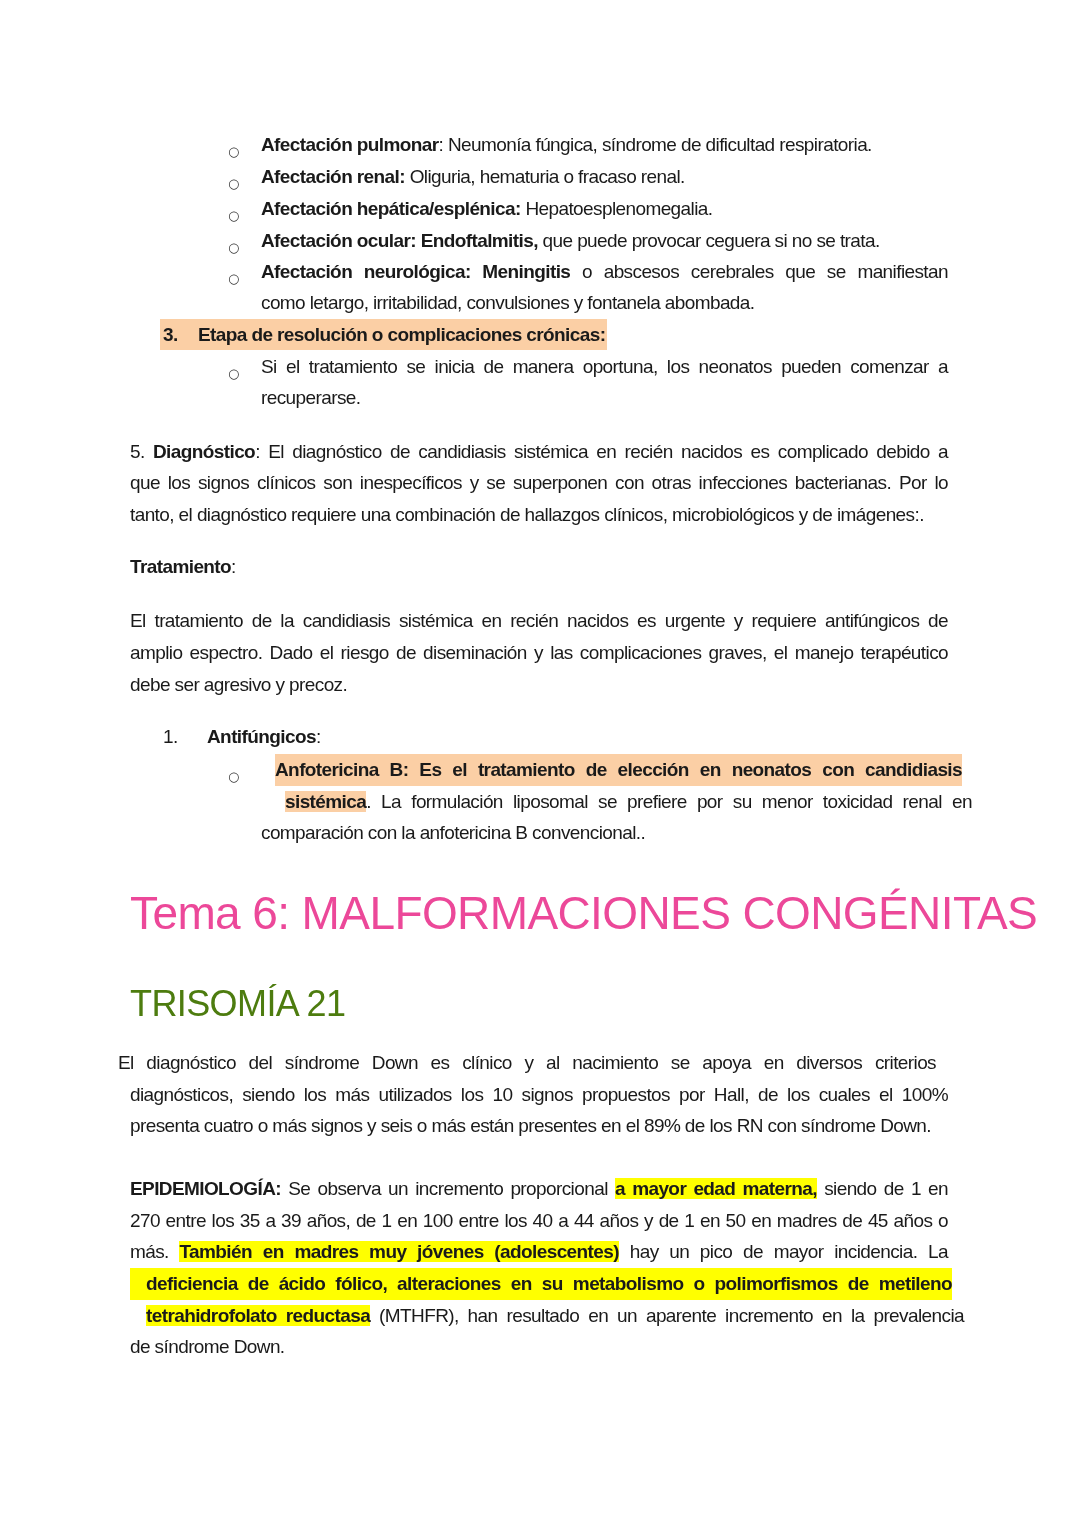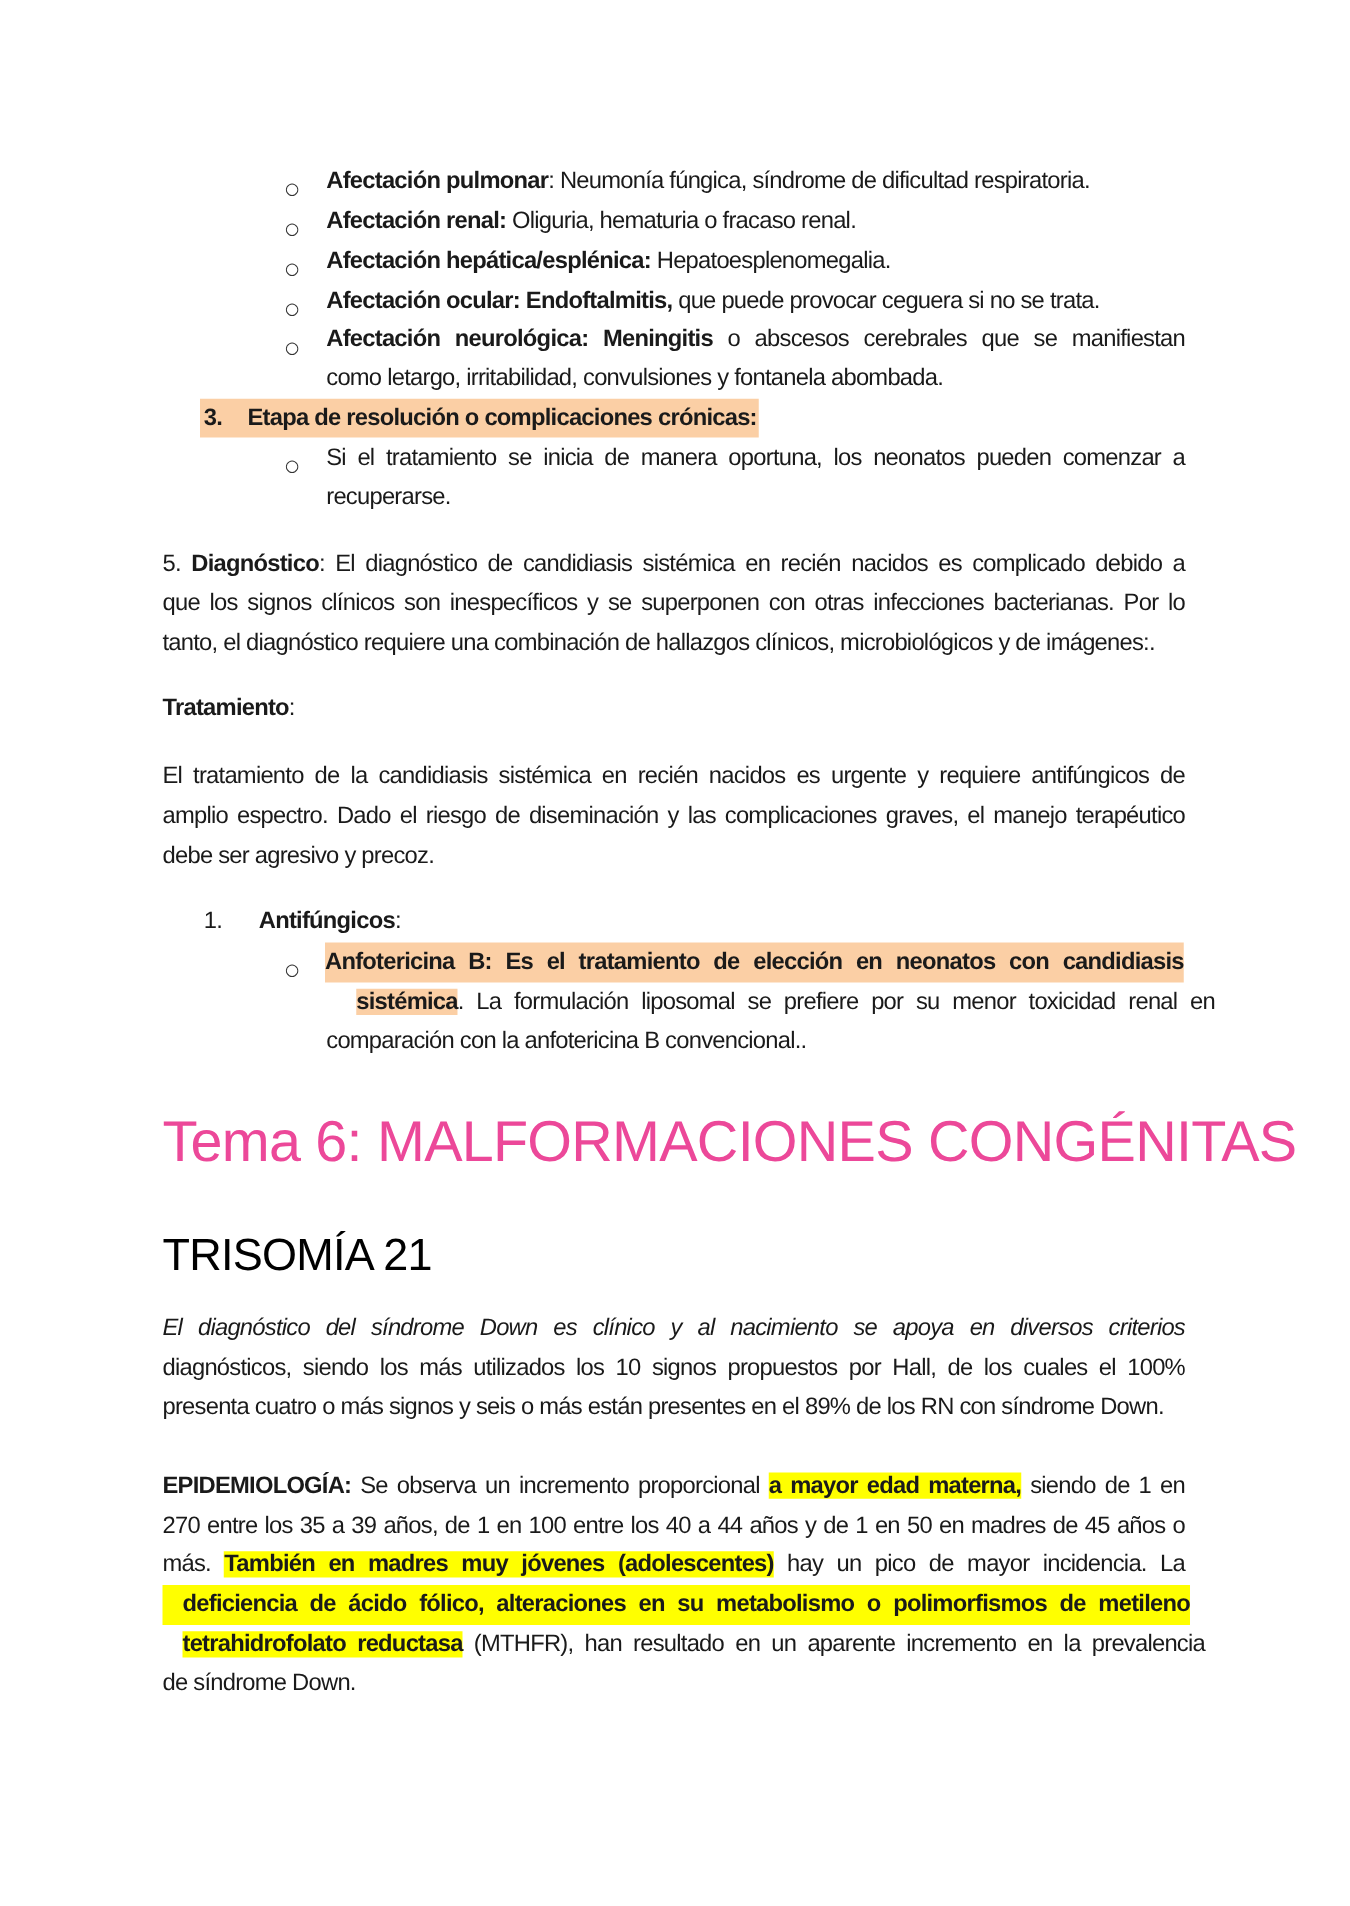--- a/index.html
+++ b/index.html
@@ -6,21 +6,21 @@
   body { width: 1080px; height: 1525px; position: relative; overflow: hidden; color: #1a1a1a; }
   .page { position: absolute; left: 0; top: 0; width: 1080px; height: 1525px; }
   .txt { font-family: "Liberation Sans Narrow", "Liberation Sans", sans-serif; font-size: 19px; letter-spacing: -0.6px; line-height: 31.5px; }
   .b { font-weight: bold; }
   .hl-orange { background: #fbcfa5; }
   .hl-yellow { background: #ffff00; }
   .line { position: absolute; white-space: nowrap; }
   .just { text-align: justify; text-align-last: justify; }
   .bullet { position: absolute; font-family: "DejaVu Sans", sans-serif; font-size: 13px; color: #333; }
   .h1 { position: absolute; left: 130px; font-family: "Liberation Sans", sans-serif; font-size: 46px; color: #ec4899; white-space: nowrap; }
-  .h2 { position: absolute; left: 130px; font-family: "Liberation Sans", sans-serif; font-size: 36px; color: #000000; white-space: nowrap; }
+  .h2 { position: absolute; left: 130px; font-family: "Liberation Sans", sans-serif; font-size: 36px; color: #4d7c0f; white-space: nowrap; }
 </style>
 </head>
 <body>
 
 <div class="page txt">
 
   <div>
     <span class="bullet" style="left:228px;top:136px;">○</span>
     <div class="line" style="left:261px;top:129px;"><span class="b">Afectación pulmonar</span><span>: </span><span>Neumonía fúngica, síndrome de dificultad respiratoria.</span></div>
 
@@ -57,30 +57,30 @@
     <div class="line just" style="left:130px;top:605px;width:818px;">El tratamiento de la candidiasis sistémica en recién nacidos es urgente y requiere antifúngicos de</div>
     <div class="line just" style="left:130px;top:637px;width:818px;">amplio espectro. Dado el riesgo de diseminación y las complicaciones graves, el manejo terapéutico</div>
     <div class="line" style="left:130px;top:669px;">debe ser agresivo y precoz.</div>
   </div>
 
   <div>
     <div class="line" style="left:163px;top:721px;">1.</div>
     <div class="line" style="left:196px;top:721px;margin-left:11px;"><span class="b">Antifúngicos</span><span>:</span></div>
 
     <span class="bullet" style="left:228px;top:761px;">○</span>
-    <div class="line just b hl-orange" style="left:260px;top:754px;width:687px;">Anfotericina B: Es el tratamiento de elección en neonatos con candidiasis</div>
+    <div class="line just b hl-orange" style="left:275px;top:754px;width:687px;">Anfotericina B: Es el tratamiento de elección en neonatos con candidiasis</div>
     <div class="line just" style="left:261px;top:786px;width:687px;margin-left:24px;"><span class="b hl-orange">sistémica</span><span>. La formulación liposomal se prefiere por su menor toxicidad renal en</span></div>
     <div class="line" style="left:261px;top:817px;">comparación con la anfotericina B convencional..</div>
   </div>
 
   <div class="h1" style="top:898px;">Tema 6: MALFORMACIONES CONGÉNITAS</div>
   <div class="h2" style="top:988px;">TRISOMÍA 21</div>
 
   <div>
-    <div class="line just" style="left:130px;top:1047px;width:818px;font-style:italic;">El diagnóstico del síndrome Down es clínico y al nacimiento se apoya en diversos criterios</div>
+    <div class="line just" style="left:118px;top:1047px;width:818px;">El diagnóstico del síndrome Down es clínico y al nacimiento se apoya en diversos criterios</div>
     <div class="line just" style="left:130px;top:1079px;width:818px;">diagnósticos, siendo los más utilizados los 10 signos propuestos por Hall, de los cuales el 100%</div>
     <div class="line" style="left:130px;top:1110px;">presenta cuatro o más signos y seis o más están presentes en el 89% de los RN con síndrome Down.</div>
   </div>
 
   <div>
     <div class="line just" style="left:130px;top:1173px;width:818px;"><span class="b">EPIDEMIOLOGÍA:</span><span> Se observa un incremento proporcional </span><span class="b hl-yellow">a mayor edad materna,</span><span> siendo de 1 en</span></div>
     <div class="line just" style="left:130px;top:1205px;width:818px;">270 entre los 35 a 39 años, de 1 en 100 entre los 40 a 44 años y de 1 en 50 en madres de 45 años o</div>
     <div class="line just" style="left:130px;top:1236px;width:818px;"><span>más. </span><span class="b hl-yellow">También en madres muy jóvenes (adolescentes)</span><span> hay un pico de mayor incidencia. La</span></div>
     <div class="line just b hl-yellow" style="left:130px;top:1268px;width:806px;padding-left:16px;">deficiencia de ácido fólico, alteraciones en su metabolismo o polimorfismos de metileno</div>
     <div class="line just" style="left:130px;top:1300px;width:818px;padding-left:16px;"><span class="b hl-yellow">tetrahidrofolato reductasa</span><span> (MTHFR), han resultado en un aparente incremento en la prevalencia</span></div>

